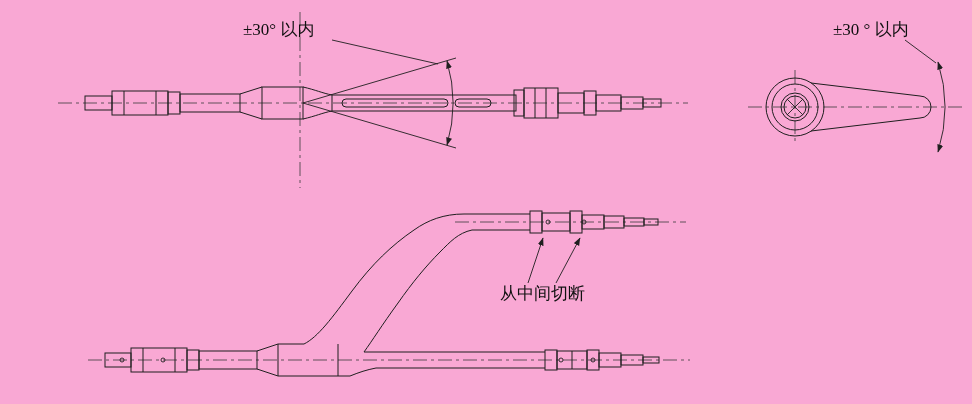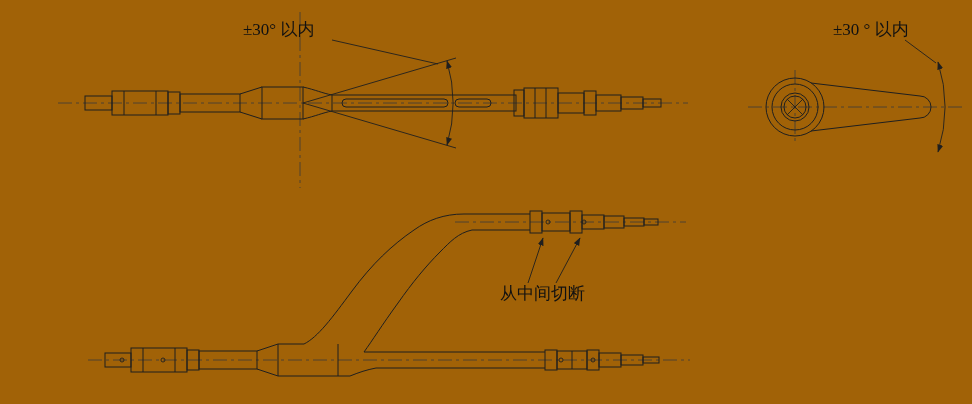--- a/index.html
+++ b/index.html
@@ -5,21 +5,21 @@
   html, body {
     margin: 0;
     padding: 0;
     background: #ffffff;
     font-family: "Liberation Serif", "DejaVu Serif", serif;
   }
   .canvas {
     position: relative;
     width: 972px;
     height: 404px;
-    background: #a16207;
+    background: #f9a8d4;
     overflow: hidden;
   }
   svg { display: block; }
   .outline { stroke: #1f1f1f; stroke-width: 1; fill: none; stroke-linecap: butt; }
   .thin    { stroke: #1f1f1f; stroke-width: 0.9; fill: none; }
   .cl      { stroke: #3a3a3a; stroke-width: 0.8; fill: none; stroke-dasharray: 14 4 3 4; }
   .leader  { stroke: #1f1f1f; stroke-width: 0.9; fill: none; }
   .dim-arc { stroke: #1f1f1f; stroke-width: 0.9; fill: none; }
   .label   {
     font-family: "Liberation Serif", "DejaVu Serif", serif;

